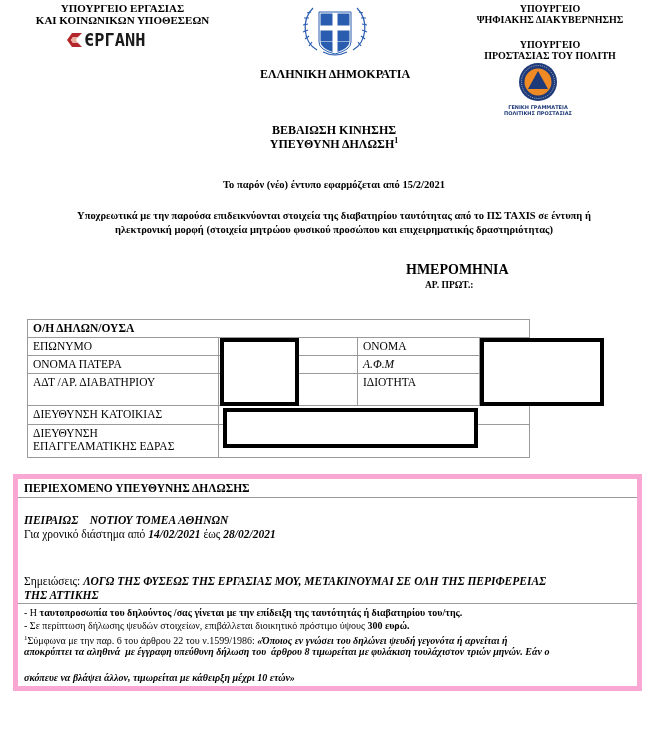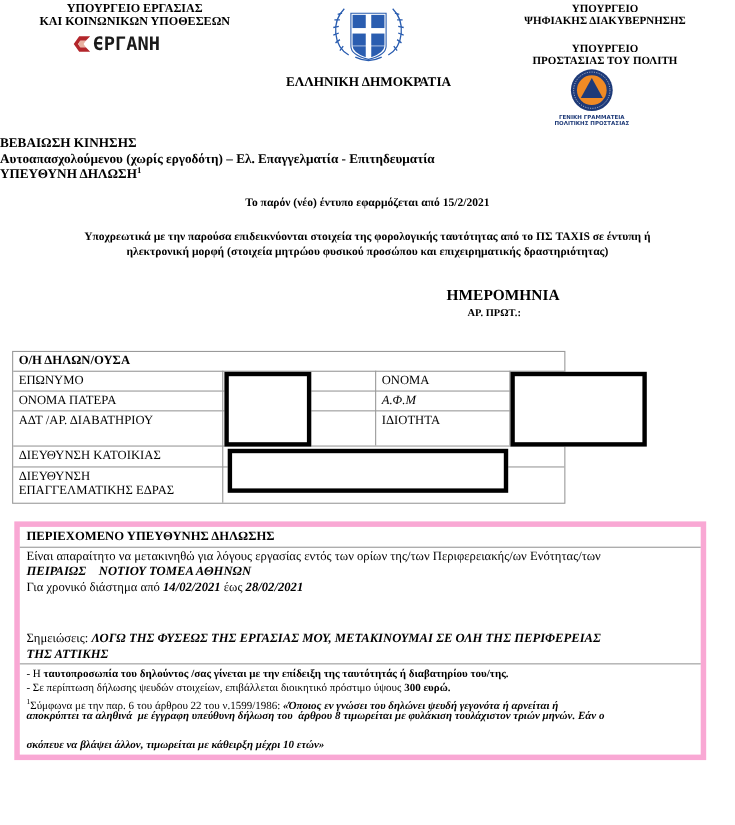--- a/index.html
+++ b/index.html
@@ -12,29 +12,29 @@
   .min-left { left:0; width:245px; top:2px; font-size:11px; line-height:12px; font-weight:bold; text-align:center; }
   .ergani { left:62px; top:29px; width:110px; height:22px; }
   .ergani-text { position:absolute; left:22px; top:0; font-family:"DejaVu Sans Mono", monospace; font-size:17px; font-weight:bold; letter-spacing:0px; color:#1a1a1a; line-height:22px; }
   .coat { left:295px; top:2px; width:80px; height:60px; }
   .republic { left:240px; top:67px; width:190px; font-size:12px; font-weight:bold; text-align:center; }
   .min-right1 { left:450px; width:200px; top:3px; font-size:10px; line-height:11px; font-weight:bold; text-align:center; }
   .min-right2 { left:450px; width:200px; top:39px; font-size:10px; line-height:11px; font-weight:bold; text-align:center; }
   .civil { left:518px; top:62px; width:40px; height:40px; }
   .civil-cap { left:500px; width:76px; top:104px; font-size:5px; line-height:6px; color:#1e3a78; font-family:"DejaVu Sans", sans-serif; font-weight:bold; text-align:center; }
 
-  .title-block { left:0; width:668px; top:123px; font-weight:bold; font-size:12px; line-height:14px;font-family:Liberation Serif, serif; }
+  .title-block { left:0; width:668px; top:123px; text-align:center; font-weight:bold; font-size:12px; line-height:14px;font-family:Liberation Serif, serif; }
   .title-block sup { font-size:8px; vertical-align:super; line-height:0; }
   .applies { left:0; width:668px; top:179px; text-align:center; font-weight:bold; font-size:10.5px; }
   .obligatory { left:20px; width:628px; top:209px; text-align:center; font-weight:bold; font-size:10.5px; line-height:14px; }
   .date-label { left:406px; top:262px; font-weight:bold; font-size:14px; }
   .prot-label { left:425px; top:280px; font-weight:bold; font-size:9.5px; }
 
   
-  .t1 { left:11px; top:319px; width:503px; height:139px; border:1px solid #9a9a9a; box-sizing:border-box; }
+  .t1 { left:27px; top:319px; width:503px; height:139px; border:1px solid #9a9a9a; box-sizing:border-box; }
   .hl { position:absolute; height:1px; background:#9a9a9a; }
   .vl { position:absolute; width:1px; background:#9a9a9a; }
   .cell { position:absolute; font-size:11.5px; line-height:13px; }
   .redact { position:absolute; border:4px solid #000; box-sizing:border-box; background:#fff; }
 
   
   .t2 { left:13px; top:474px; width:629px; height:217px; border:5px solid #f9a8d4; box-sizing:border-box; }
   .t2 .txt { position:absolute; left:6px; right:6px; font-size:11.5px; line-height:13px; }
   .t2 .small { font-size:10px; line-height:13px; }
   .bi { font-weight:bold; font-style:italic; }
@@ -93,28 +93,27 @@
     <circle cx="20" cy="20" r="16.5" fill="none" stroke="#ffffff" stroke-width="0.6" stroke-dasharray="1 1.2"></circle>
   </svg>
 </div>
 <div class="abs civil-cap">
   <div>ΓΕΝΙΚΗ ΓΡΑΜΜΑΤΕΙΑ</div>
   <div>ΠΟΛΙΤΙΚΗΣ ΠΡΟΣΤΑΣΙΑΣ</div>
 </div>
 
 <div class="abs title-block">
   <div>ΒΕΒΑΙΩΣΗ ΚΙΝΗΣΗΣ</div>
-  <div>Αυτοαπασχολούμενου (χωρίς εργοδότη) – Ελ. Επαγγελματία - Επιτηδευματία</div>
   <div><span>ΥΠΕΥΘΥΝΗ ΔΗΛΩΣΗ</span><sup>1</sup></div>
 </div>
 
 <div class="abs applies">Το παρόν (νέο) έντυπο εφαρμόζεται από 15/2/2021</div>
 
 <div class="abs obligatory">
-  <div>Υποχρεωτικά με την παρούσα επιδεικνύονται στοιχεία της φορολογικής ταυτότητας από το ΠΣ TAXIS σε έντυπη ή</div>
+  <div>Υποχρεωτικά με την παρούσα επιδεικνύονται στοιχεία της διαβατηρίου ταυτότητας από το ΠΣ TAXIS σε έντυπη ή</div>
   <div>ηλεκτρονική μορφή (στοιχεία μητρώου φυσικού προσώπου και επιχειρηματικής δραστηριότητας)</div>
 </div>
 
 <div class="abs date-label">ΗΜΕΡΟΜΗΝΙΑ</div>
 <div class="abs prot-label">ΑΡ. ΠΡΩΤ.:</div>
 
 <div class="abs t1">
 
   <div class="hl" style="left:0;right:0;top:17px;"></div>
   <div class="hl" style="left:0;right:0;top:35px;"></div>
@@ -143,21 +142,20 @@
   <div class="redact" style="left:452px;top:18px;width:124px;height:68px;"></div>
   <div class="redact" style="left:195px;top:88px;width:255px;height:40px;"></div>
 </div>
 
 <div class="abs t2">
   <div class="hl" style="left:0;right:0;top:18px;"></div>
   <div class="hl" style="left:0;right:0;top:124px;"></div>
 
   <div class="txt b" style="top:3px;">ΠΕΡΙΕΧΟΜΕΝΟ ΥΠΕΥΘΥΝΗΣ ΔΗΛΩΣΗΣ</div>
 
-  <div class="txt" style="top:21px;">Είναι απαραίτητο να μετακινηθώ για λόγους εργασίας εντός των ορίων της/των Περιφερειακής/ων Ενότητας/των</div>
   <div class="txt bi" style="top:35px;white-space:pre;">ΠΕΙΡΑΙΩΣ    ΝΟΤΙΟΥ ΤΟΜΕΑ ΑΘΗΝΩΝ</div>
   <div class="txt" style="top:49px;"><span>Για χρονικό διάστημα από </span><span class="bi">14/02/2021</span><span> έως </span><span class="bi">28/02/2021</span></div>
 
   <div class="txt" style="top:96px;"><span>Σημειώσεις: </span><span class="bi">ΛΟΓΩ ΤΗΣ ΦΥΣΕΩΣ ΤΗΣ ΕΡΓΑΣΙΑΣ ΜΟΥ, ΜΕΤΑΚΙΝΟΥΜΑΙ ΣΕ ΟΛΗ ΤΗΣ ΠΕΡΙΦΕΡΕΙΑΣ</span></div>
   <div class="txt bi" style="top:110px;">ΤΗΣ ΑΤΤΙΚΗΣ</div>
 
   <div class="txt small" style="top:127px;"><span>- Η </span><span class="b">ταυτοπροσωπία του δηλούντος /σας γίνεται με την επίδειξη της ταυτότητάς ή διαβατηρίου του/της.</span></div>
   <div class="txt small" style="top:140px;"><span>- Σε περίπτωση δήλωσης ψευδών στοιχείων, επιβάλλεται διοικητικό πρόστιμο ύψους </span><span class="b">300 ευρώ.</span></div>
   <div class="txt small" style="top:153px;"><sup style="font-size:7px;">1</sup><span>Σύμφωνα με την παρ. 6 του άρθρου 22 του ν.1599/1986: </span><span class="bi">«Όποιος εν γνώσει του δηλώνει ψευδή γεγονότα ή αρνείται ή</span></div>
   <div class="txt small bi" style="top:166px;white-space:pre;">αποκρύπτει τα αληθινά  με έγγραφη υπεύθυνη δήλωση του  άρθρου 8 τιμωρείται με φυλάκιση τουλάχιστον τριών μηνών. Εάν ο</div>

